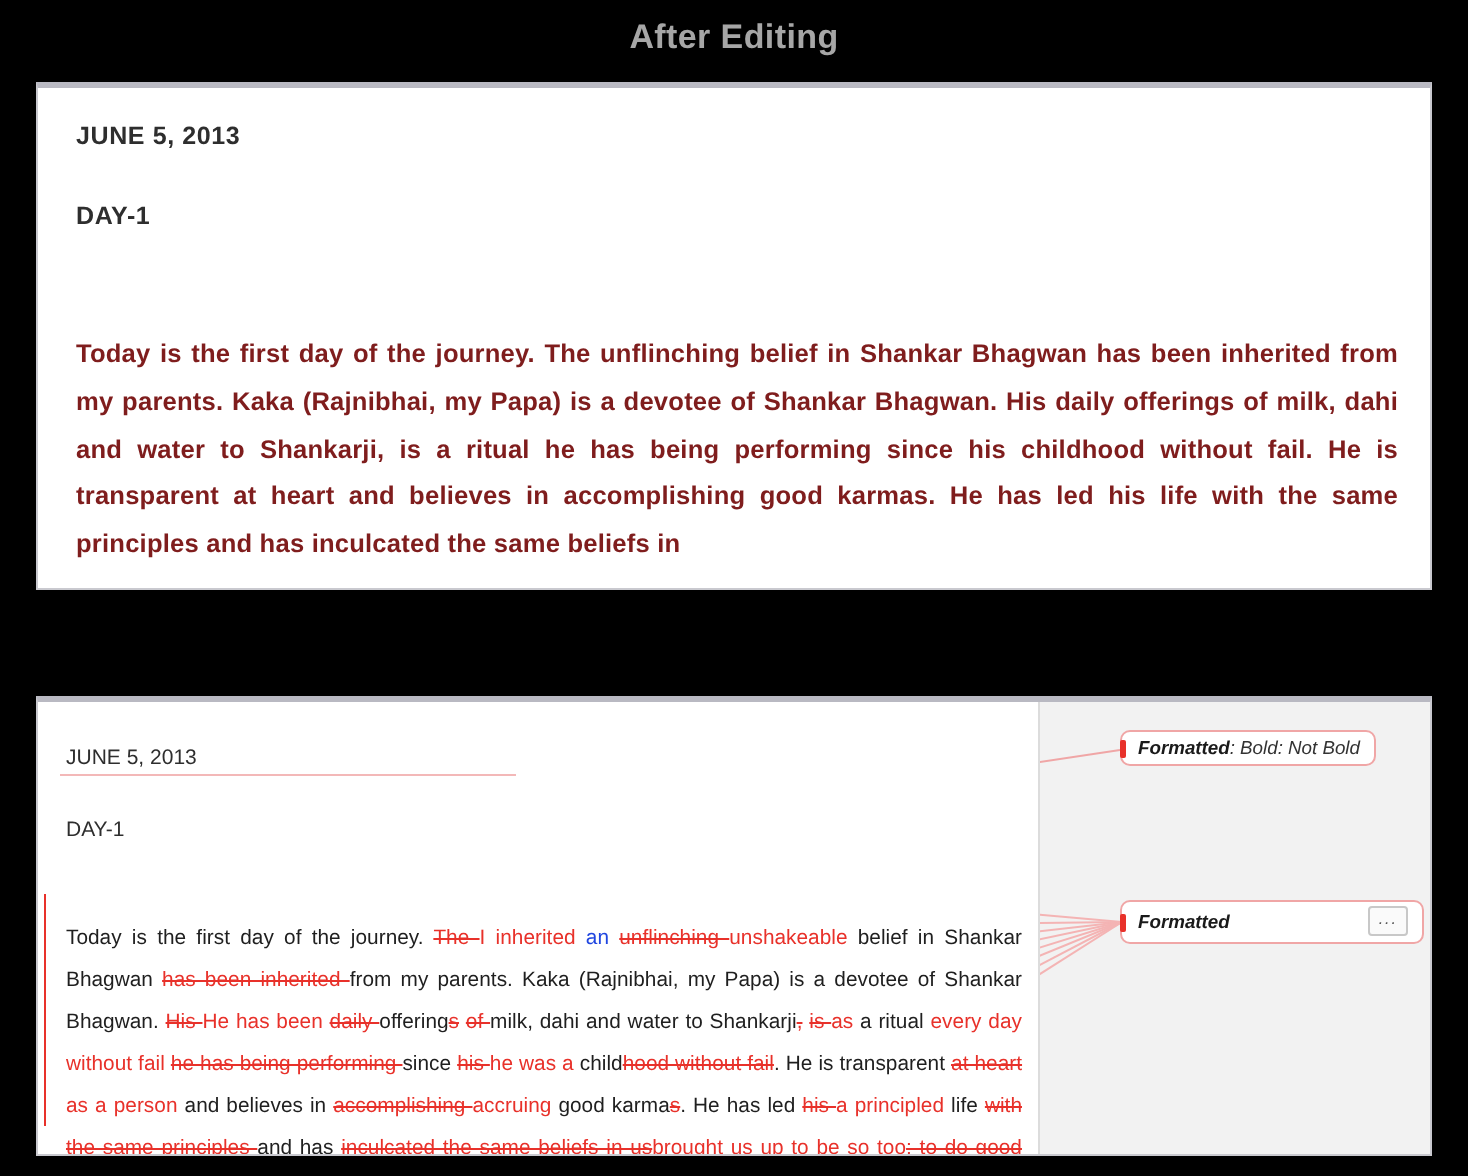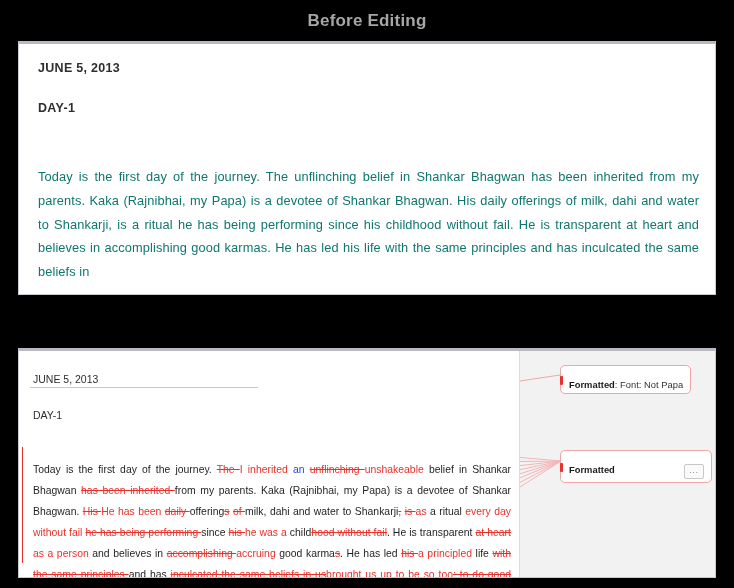--- a/index.html
+++ b/index.html
@@ -36,22 +36,22 @@
   .b-head {
     font-size: 12.5px;
     font-weight: bold;
     color: #2e2e2e;
     letter-spacing: .3px;
   }
   #before-date { margin-bottom: 26px; }
   #before-day  { margin-bottom: 50px; }
   .b-body {
     font-size: 12.8px;
-    font-weight: normal;
-    color: #0f766e;
+    font-weight: bold;
+    color: #7f1d1d;
     text-align: justify;
     line-height: 1.86;
     letter-spacing: .1px;
   }
 
   
   .after-panel {
     position: absolute;
     left: 18px; top: 348px;
     width: 698px; height: 230px;
@@ -102,23 +102,25 @@
   }
 
   
   .balloon {
     position: absolute;
     background: #ffffff;
     border: 1px solid #f0a6a6;
     border-radius: 5px;
     font-size: 9.4px;
     color: #333;
-    padding: 13px 7px 3px 8px;
+    padding: 2px 7px 3px 8px;
     white-space: nowrap;
     display: flex;
+    align-items: center;
+    font-style: italic;
   }
   .balloon b { font-weight: bold; color: #1a1a1a; }
   .balloon .tail-dot {
     position: absolute; left: -1px; top: 50%;
     width: 3px; height: 9px; margin-top: -4px;
     background: #e8312a; border-radius: 1px;
   }
   #balloon-formatted-notbold { left: 40px; top: 14px; }
   #balloon-formatted-2 { left: 40px; top: 99px; width: 152px; }
   .ellipsis-btn {
@@ -132,21 +134,20 @@
     border-radius: 2px;
     letter-spacing: 1px;
   }
   .leader { position: absolute; pointer-events: none; }
 </style>
 </head>
 <body>
 
 <div class="stage">
 
-  <div class="section-title" id="before-title">Before Editing</div>
 
   <div class="before-panel">
     <div class="before-inner">
       <div class="b-head" id="before-date">JUNE 5, 2013</div>
       <div class="b-head" id="before-day">DAY-1</div>
       <div class="b-body">Today is the first day of the journey. The unflinching belief in Shankar Bhagwan has been inherited from my parents. Kaka (Rajnibhai, my Papa) is a devotee of Shankar Bhagwan. His daily offerings of milk, dahi and water to Shankarji, is a ritual he has being performing since his childhood without fail. He is transparent at heart and believes in accomplishing good karmas. He has led his life with the same principles and has inculcated the same beliefs in</div>
     </div>
   </div>
 
   <div class="section-title" id="after-title">After Editing</div>
@@ -172,21 +173,21 @@
           <line x1="-120" y1="144" x2="41" y2="110" stroke="#f4b4b4" stroke-width="1"></line>
           <line x1="-120" y1="160" x2="41" y2="110" stroke="#f4b4b4" stroke-width="1"></line>
           <line x1="-120" y1="176" x2="41" y2="110" stroke="#f4b4b4" stroke-width="1"></line>
           <line x1="-120" y1="194" x2="41" y2="110" stroke="#f4b4b4" stroke-width="1"></line>
           <line x1="-120" y1="212" x2="41" y2="110" stroke="#f4b4b4" stroke-width="1"></line>
         </svg>
 
         <div class="balloon" id="balloon-formatted-notbold">
           <span class="tail-dot"></span>
           <b>Formatted</b>
-            <span>: Font: Not Papa</span>
+            <span>: Bold: Not Bold</span>
         </div>
 
         <div class="balloon" id="balloon-formatted-2">
           <span class="tail-dot"></span>
           <b>Formatted</b>
           <span class="ellipsis-btn">...</span>
         </div>
 
       </div>
     </div>

